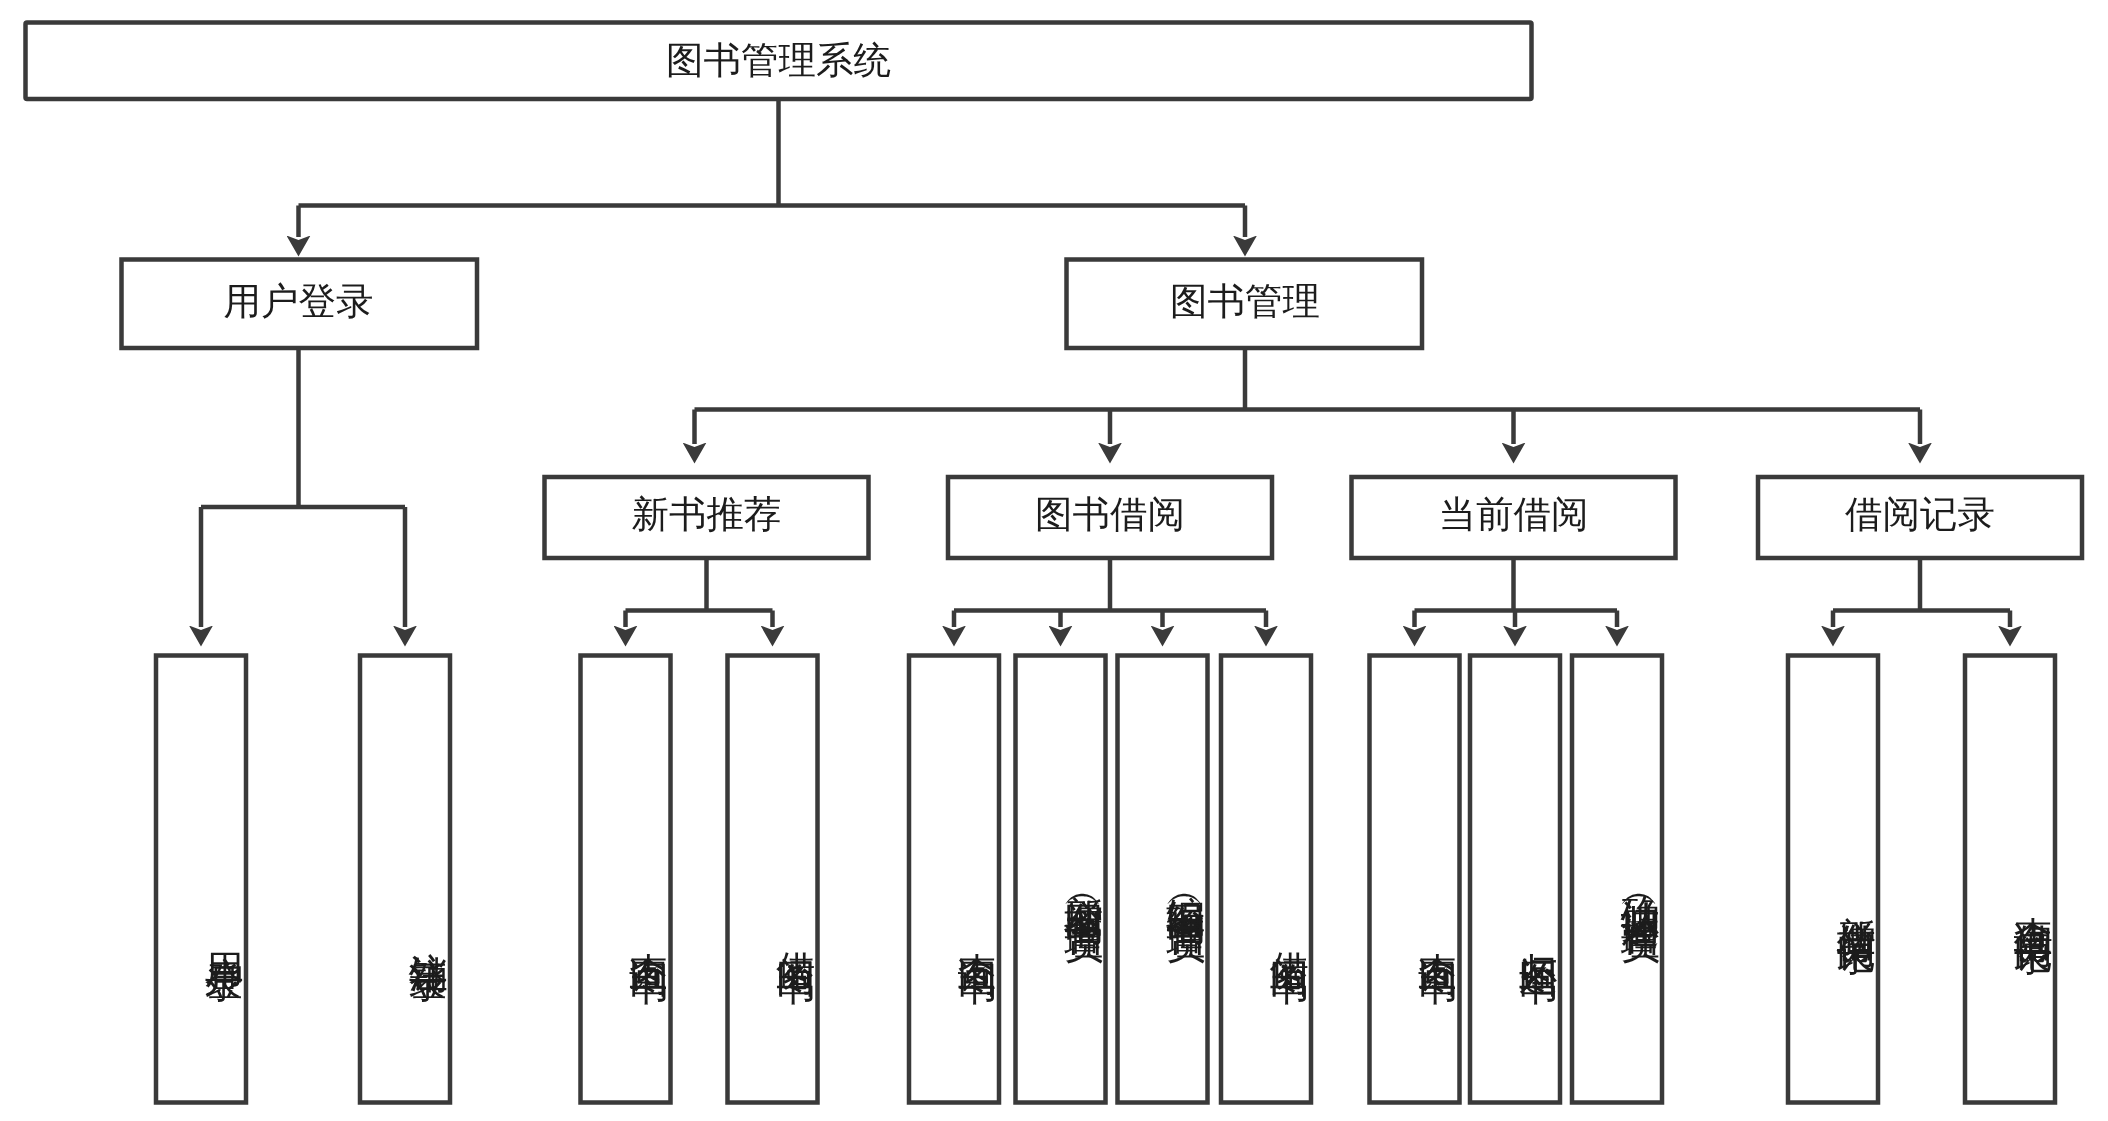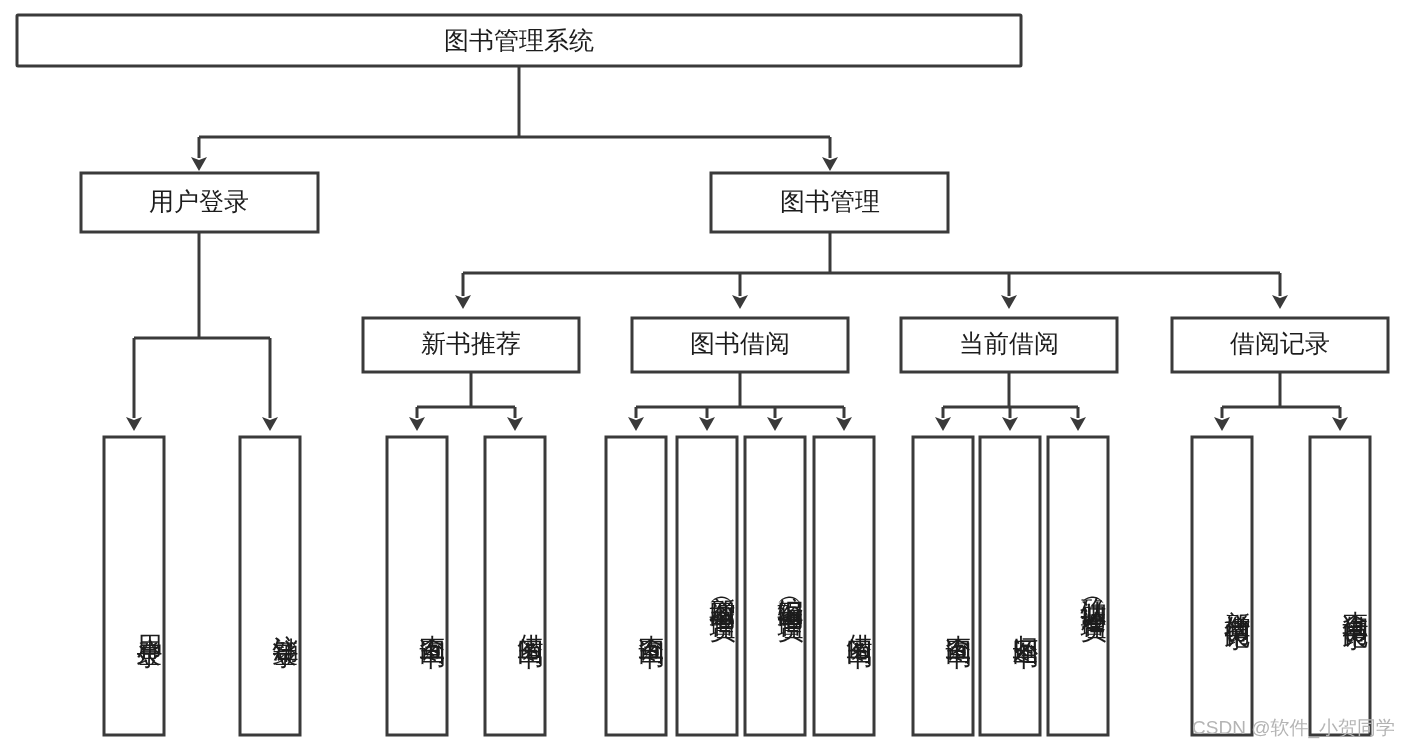--- a/index.html
+++ b/index.html
@@ -186,14 +186,13 @@
   <div class="v-label" style="left:745px; top:443px; width:60px; height:292px;">编辑图书（管理员）</div>
   <div class="v-label" style="left:814px; top:505px; width:60px; height:230px;">借阅图书</div>
 
   <div class="v-label" style="left:913px; top:505px; width:60px; height:230px;">查询图书</div>
   <div class="v-label" style="left:980px; top:505px; width:60px; height:230px;">归还图书</div>
   <div class="v-label" style="left:1048px; top:443px; width:60px; height:292px;">确认归还（管理员）</div>
 
   <div class="v-label" style="left:1192px; top:462px; width:60px; height:273px;">新增借阅记录</div>
   <div class="v-label" style="left:1310px; top:462px; width:60px; height:273px;">查询借阅记录</div>
 
-  <div class="watermark">CSDN @软件_小贺同学</div>
 </div>
 
 </body></html>

